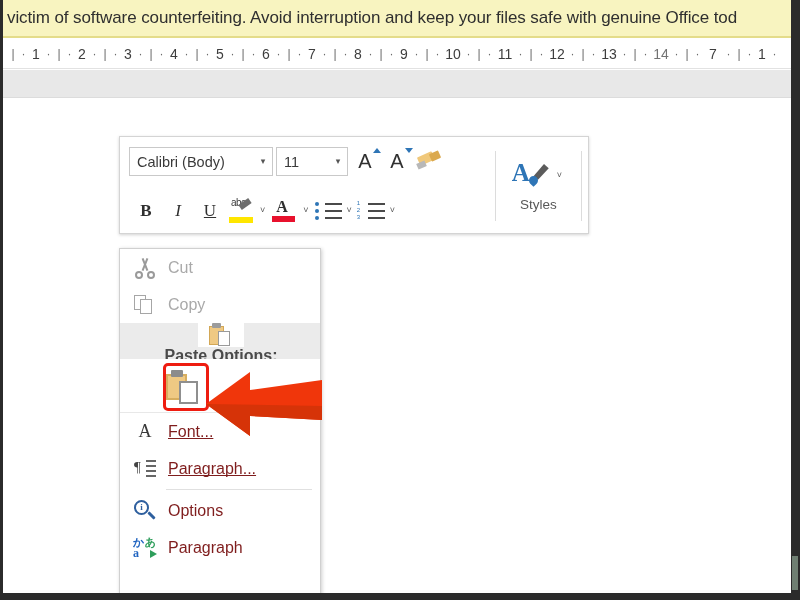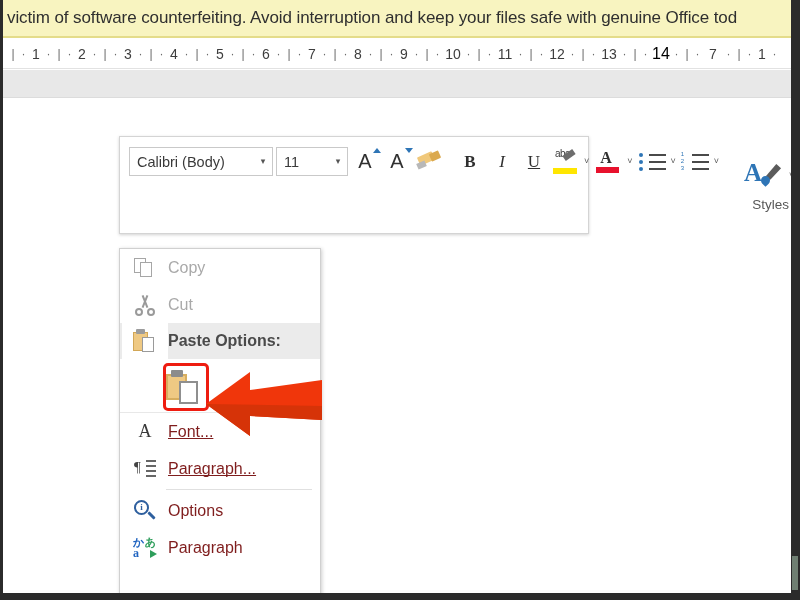--- a/index.html
+++ b/index.html
@@ -221,20 +221,21 @@
   .ctx-sep {
     height:1px; background:#e0e0e0; margin:2px 8px 2px 46px;
   }
 
   
   .ctx-header {
     display:flex; align-items:center;
     height:36px;
     background:#ebebeb;
     padding-left:2px;
+    flex-direction:column;
   }
   .ctx-header .ctx-label { font-weight:bold; color:#4a4a4a; font-size:16px; }
   .ctx-header .ctx-icon { background:#ffffff; }
 
   
   .paste-row {
     height:54px;
     display:flex; align-items:center;
     padding-left:46px;
     position:relative;
@@ -412,41 +413,41 @@
           <span class="tick-pipe" style="width: 10px;">|</span>
           <span class="tick-dot" style="width: 11px;">·</span>
           <span class="rk-num" style="width: 20px; font-size: 14px; color: rgb(61, 61, 61);">12</span>
           <span class="tick-dot" style="width: 11px;">·</span>
           <span class="tick-pipe" style="width: 10px;">|</span>
           <span class="tick-dot" style="width: 11px;">·</span>
           <span class="rk-num" style="width: 20px; font-size: 14px; color: rgb(61, 61, 61);">13</span>
           <span class="tick-dot" style="width: 11px;">·</span>
           <span class="tick-pipe" style="width: 10px;">|</span>
           <span class="tick-dot" style="width: 11px;">·</span>
-          <span class="rk-num" style="width: 20px; font-size: 16px; color: #000000;">14</span>
+          <span class="rk-num" style="width: 20px; font-size: 14px; color: #737373;">14</span>
           <span class="tick-dot" style="width: 11px;">·</span>
           <span class="tick-pipe" style="width: 10px;">|</span>
           <span class="tick-dot" style="width: 11px;">·</span>
           <span class="rk-num" style="width: 20px; font-size: 14px; color: rgb(61, 61, 61);">7</span>
           <span class="tick-dot" style="width: 11px;">·</span>
           <span class="tick-pipe" style="width: 10px;">|</span>
           <span class="tick-dot" style="width: 11px;">·</span>
           <span class="rk-num" style="width: 14px; font-size: 14px; color: rgb(61, 61, 61);">1</span>
           <span class="tick-dot" style="width: 11px;">·</span>
         </div>
     </div>
   </div>
 
   <div class="gray-band"></div>
 
   <div class="mini-toolbar">
 
     <div style="display:flex; flex:1;">
 
-      <div style="display:flex; flex-direction:row; flex:1;">
+      <div style="display:flex; flex-direction:column; flex:1;">
 
         <div class="mt-row">
           <div class="font-box">
             <span class="combo-label">Calibri (Body)</span>
             <span class="combo-arrow">▾</span>
           </div>
           <div class="size-box">
             <span class="combo-label">11</span>
             <span class="combo-arrow">▾</span>
           </div>
@@ -523,36 +524,36 @@
 
       <div class="mt-sep"></div>
 
     </div>
   </div>
 
   <div class="ctx-menu">
 
     <div class="ctx-item disabled">
       <span class="ctx-icon">
+        <span class="scissors">
+            <span class="sc-b1"></span>
+            <span class="sc-b2"></span>
+          </span>
+      </span>
+      <span class="ctx-label">Cut</span>
+    </div>
+
+    <div class="ctx-item disabled">
+      <span class="ctx-icon">
         <span class="copy-ico">
             <span class="pg pg1"></span>
             <span class="pg pg2"></span>
           </span>
       </span>
       <span class="ctx-label">Copy</span>
-    </div>
-
-    <div class="ctx-item disabled">
-      <span class="ctx-icon">
-        <span class="scissors">
-            <span class="sc-b1"></span>
-            <span class="sc-b2"></span>
-          </span>
-      </span>
-      <span class="ctx-label">Cut</span>
     </div>
 
     <div class="ctx-header">
       <span class="ctx-icon">
         <span class="clip-ico">
           <span class="clip-body"></span>
             <span class="clip-top"></span>
             <span class="clip-page"></span>
         </span>
       </span>

